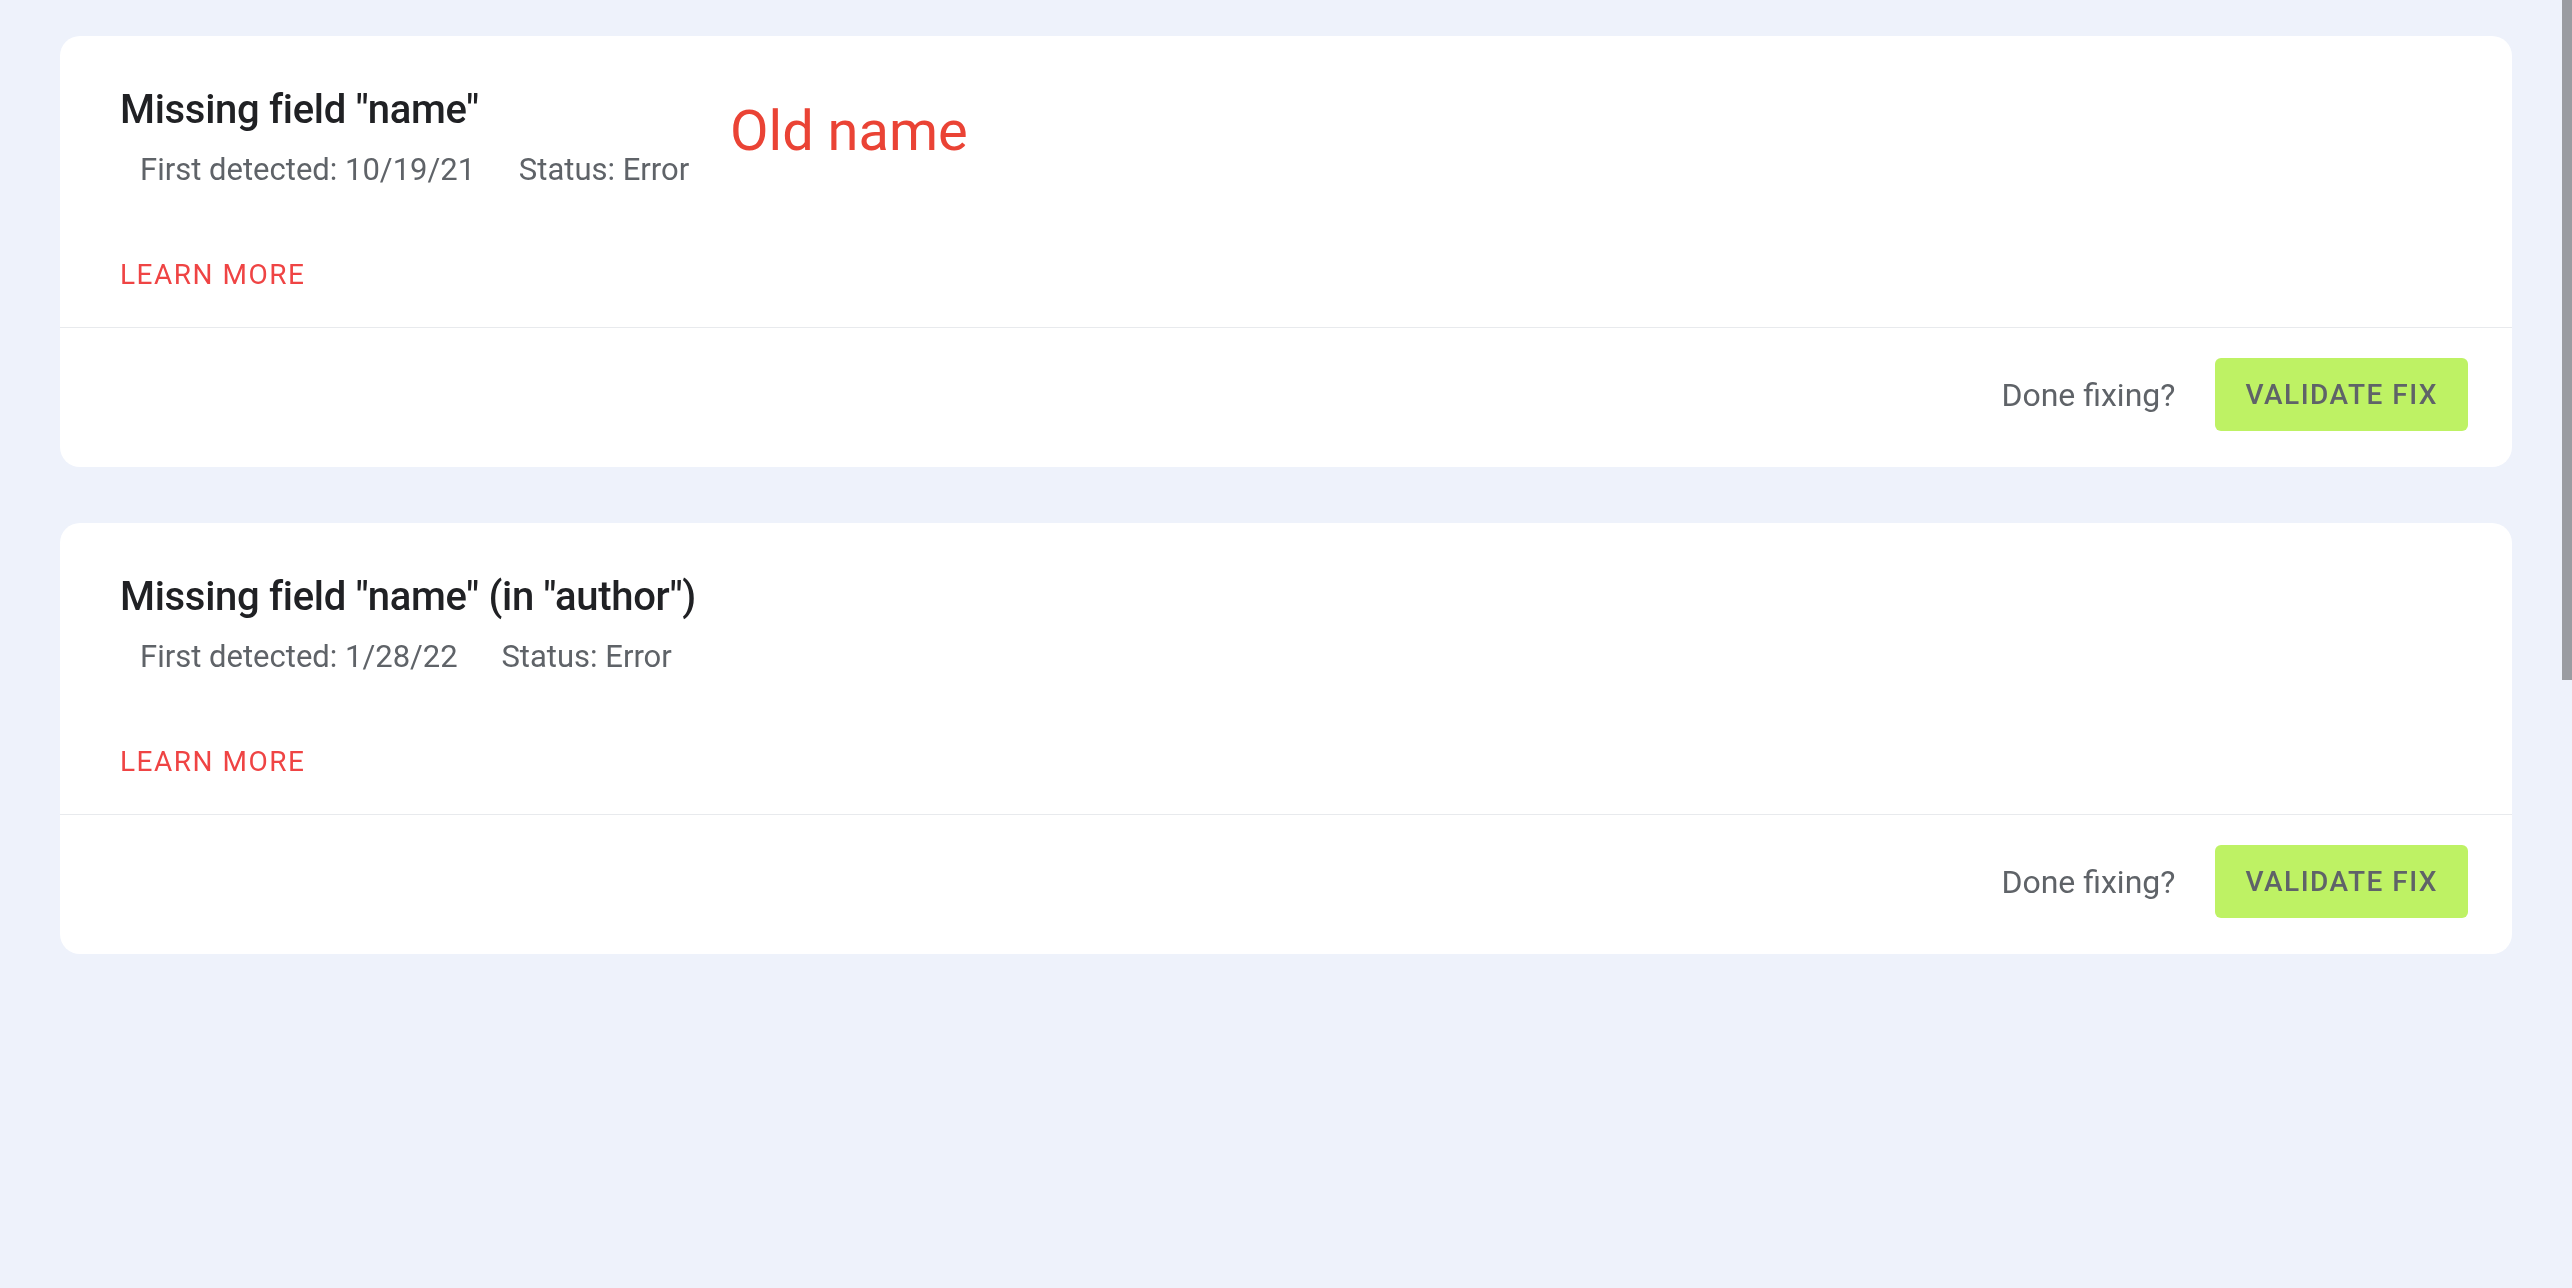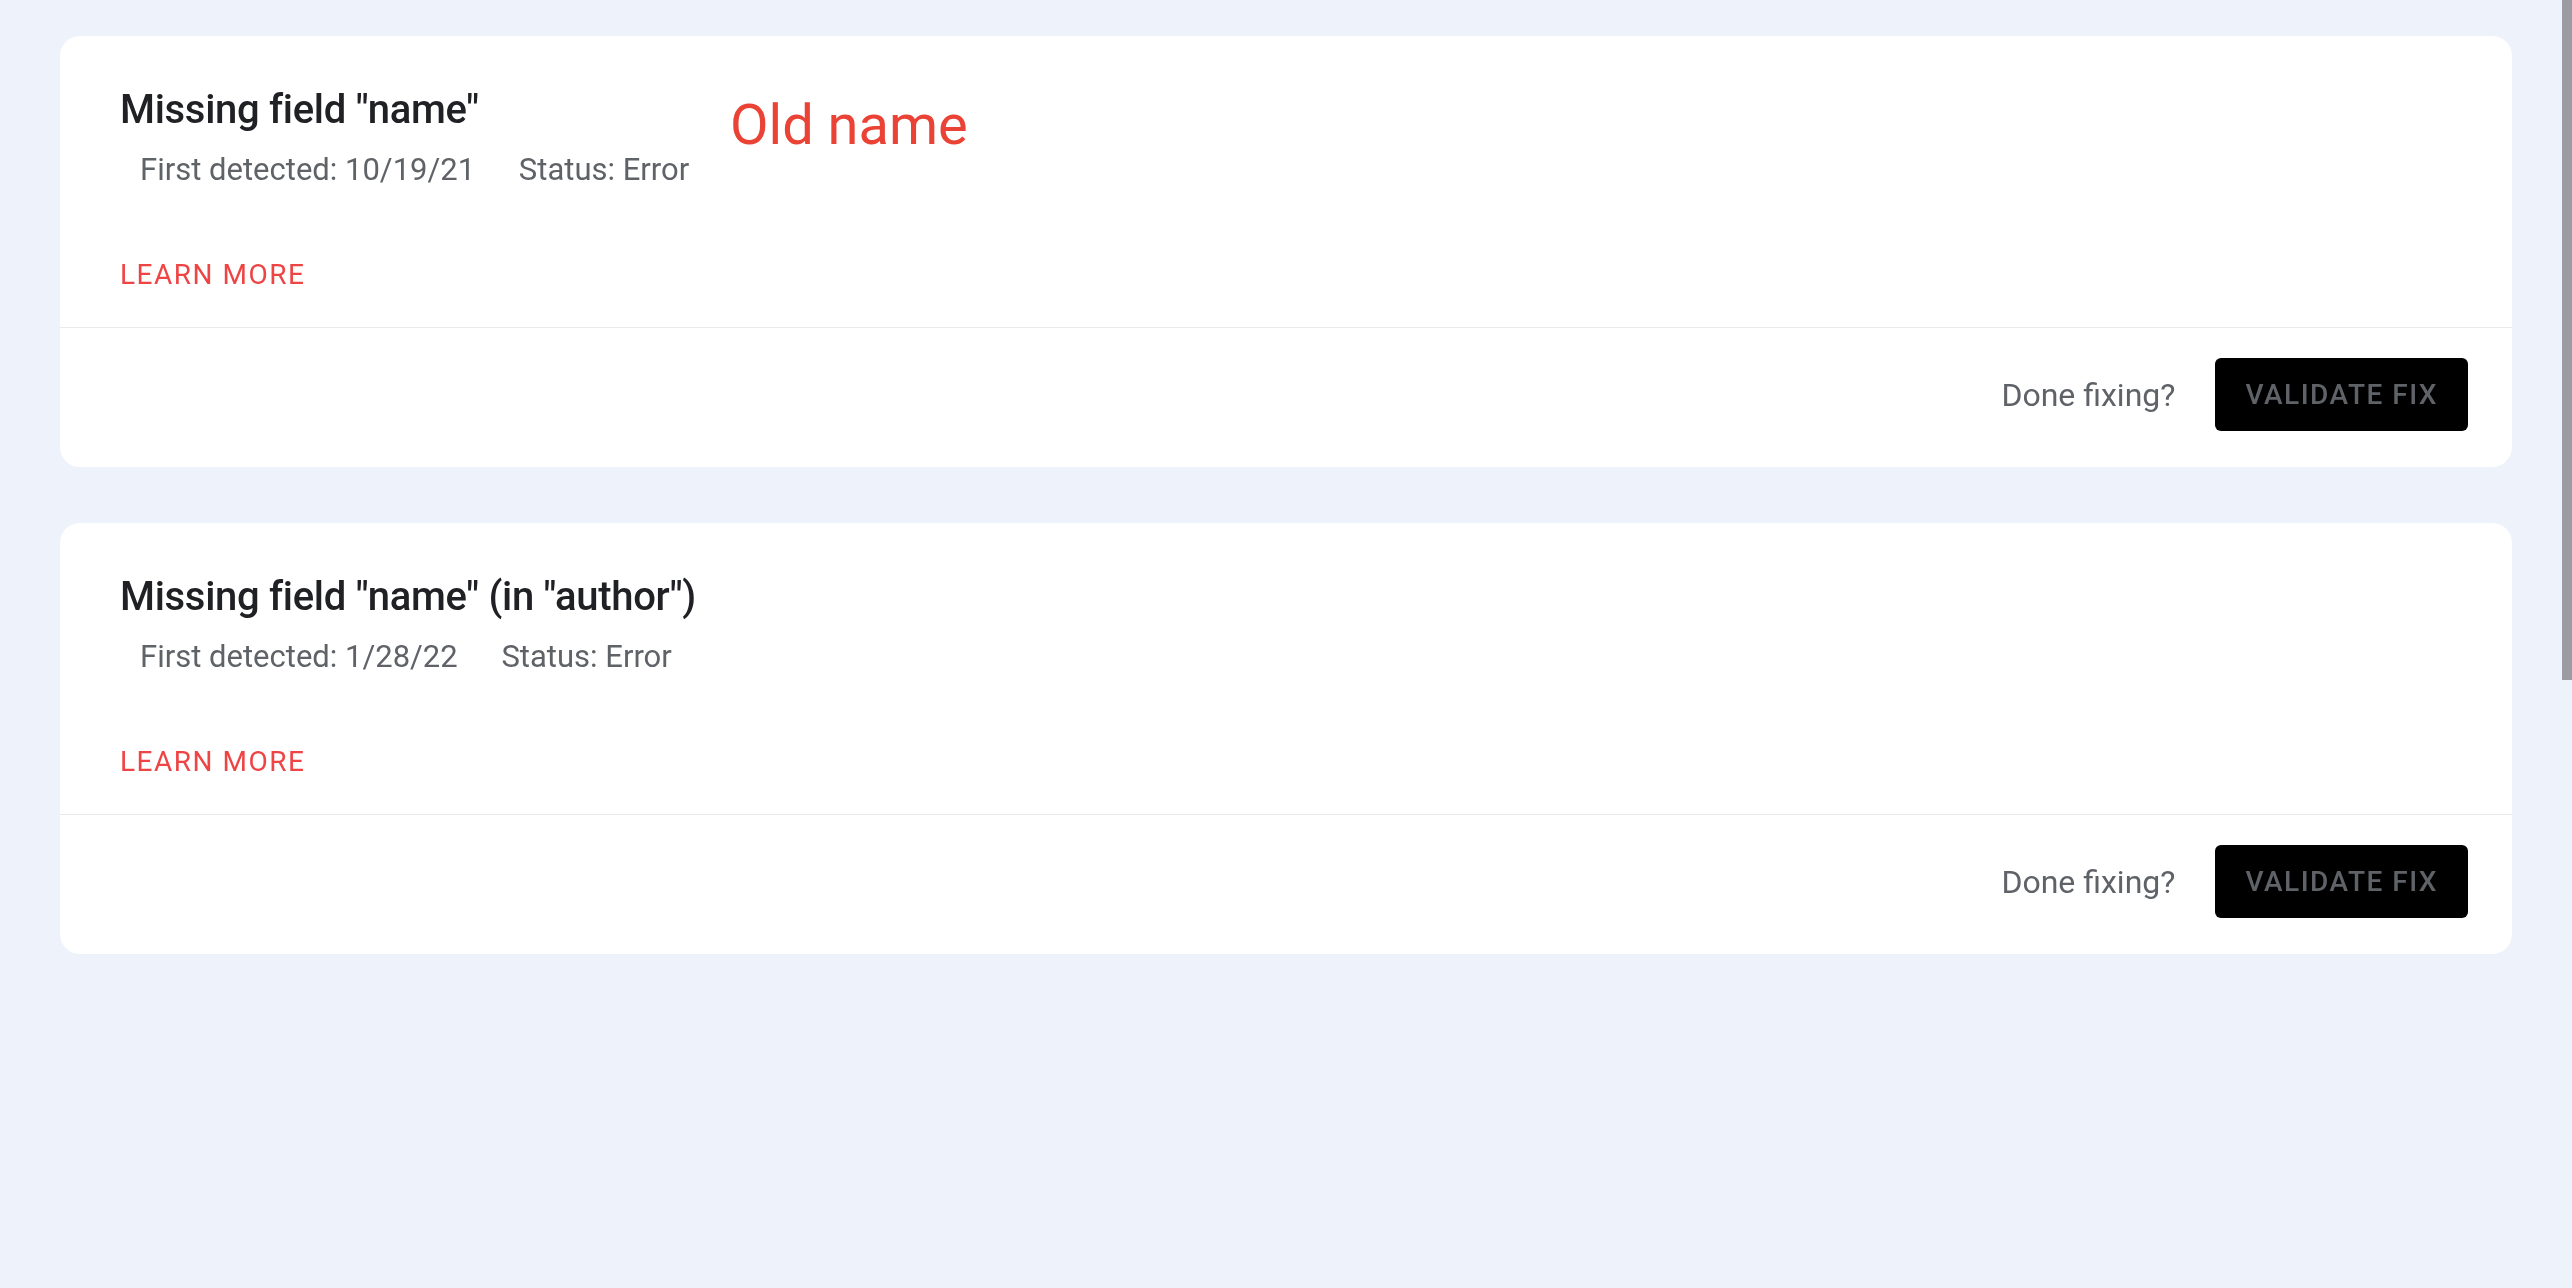--- a/index.html
+++ b/index.html
@@ -44,21 +44,21 @@
       margin-right: 36px;
     }
     .annotation {
       position: absolute;
       font-size: 56px;
       font-weight: 400;
       letter-spacing: 0px;
     }
     .annotation-old {
       color: #ea4335;
-      top: 56px;
+      top: 62px;
       left: 670px;
     }
     .annotation-new {
       color: #4285f4;
       top: 48px;
       left: 680px;
     }
     .learn-more-section {
       padding: 70px 60px 36px 60px;
     }
@@ -81,21 +81,21 @@
       justify-content: flex-end;
       align-items: center;
       gap: 40px;
     }
     .done-fixing-text {
       font-size: 32px;
       color: #5f6368;
       font-weight: 400;
     }
     .validate-button {
-      background-color: #000000;
+      background-color: #bef264;
       border: none;
       padding: 20px 30px;
       font-size: 28px;
       font-weight: 500;
       color: #5f6368;
       letter-spacing: 1.5px;
       cursor: pointer;
       font-family: inherit;
       border-radius: 6px;
     }

